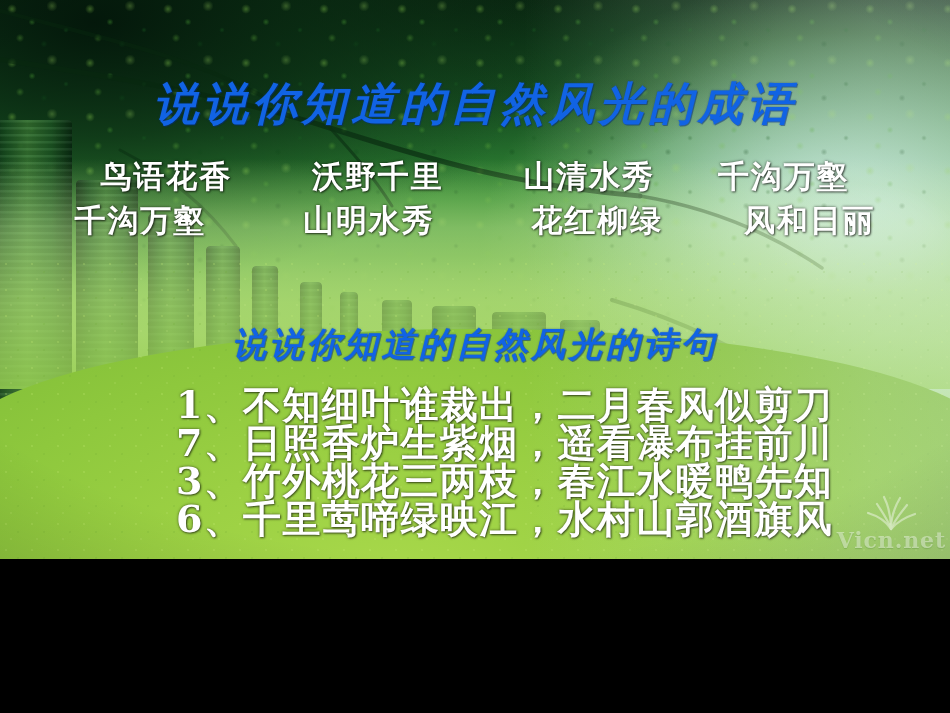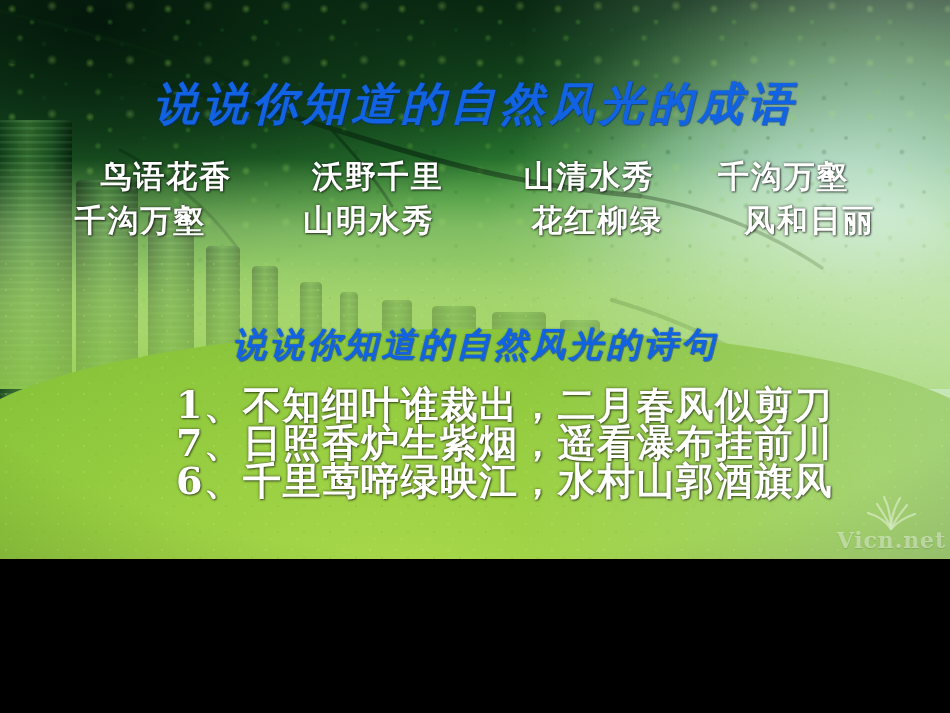--- a/index.html
+++ b/index.html
@@ -339,20 +339,21 @@
         <span class="idiom">花红柳绿</span>
         <span class="idiom">风和日丽</span>
       </div>
     </div>
 
     <h1 id="title-poems" class="slide-title">说说你知道的自然风光的诗句</h1>
 
     <div class="poem-block">
       <div class="poem-line">1、不知细叶谁裁出，二月春风似剪刀</div>
       <div class="poem-line">7、日照香炉生紫烟，遥看瀑布挂前川</div>
+      <div class="poem-line">3、竹外桃花三两枝，春江水暖鸭先知</div>
       <div class="poem-line">6、千里莺啼绿映江，水村山郭酒旗风</div>
     </div>
 
   </div>
 
   <div class="watermark">
     <svg class="wm-mark" width="62" height="40" viewBox="0 0 62 40">
       <g fill="none" stroke="rgba(255,255,255,0.78)" stroke-width="2.2" stroke-linecap="round">
         <path d="M31,38 C31,26 29,16 24,6"></path>
         <path d="M31,38 C31,27 34,17 40,7"></path>

